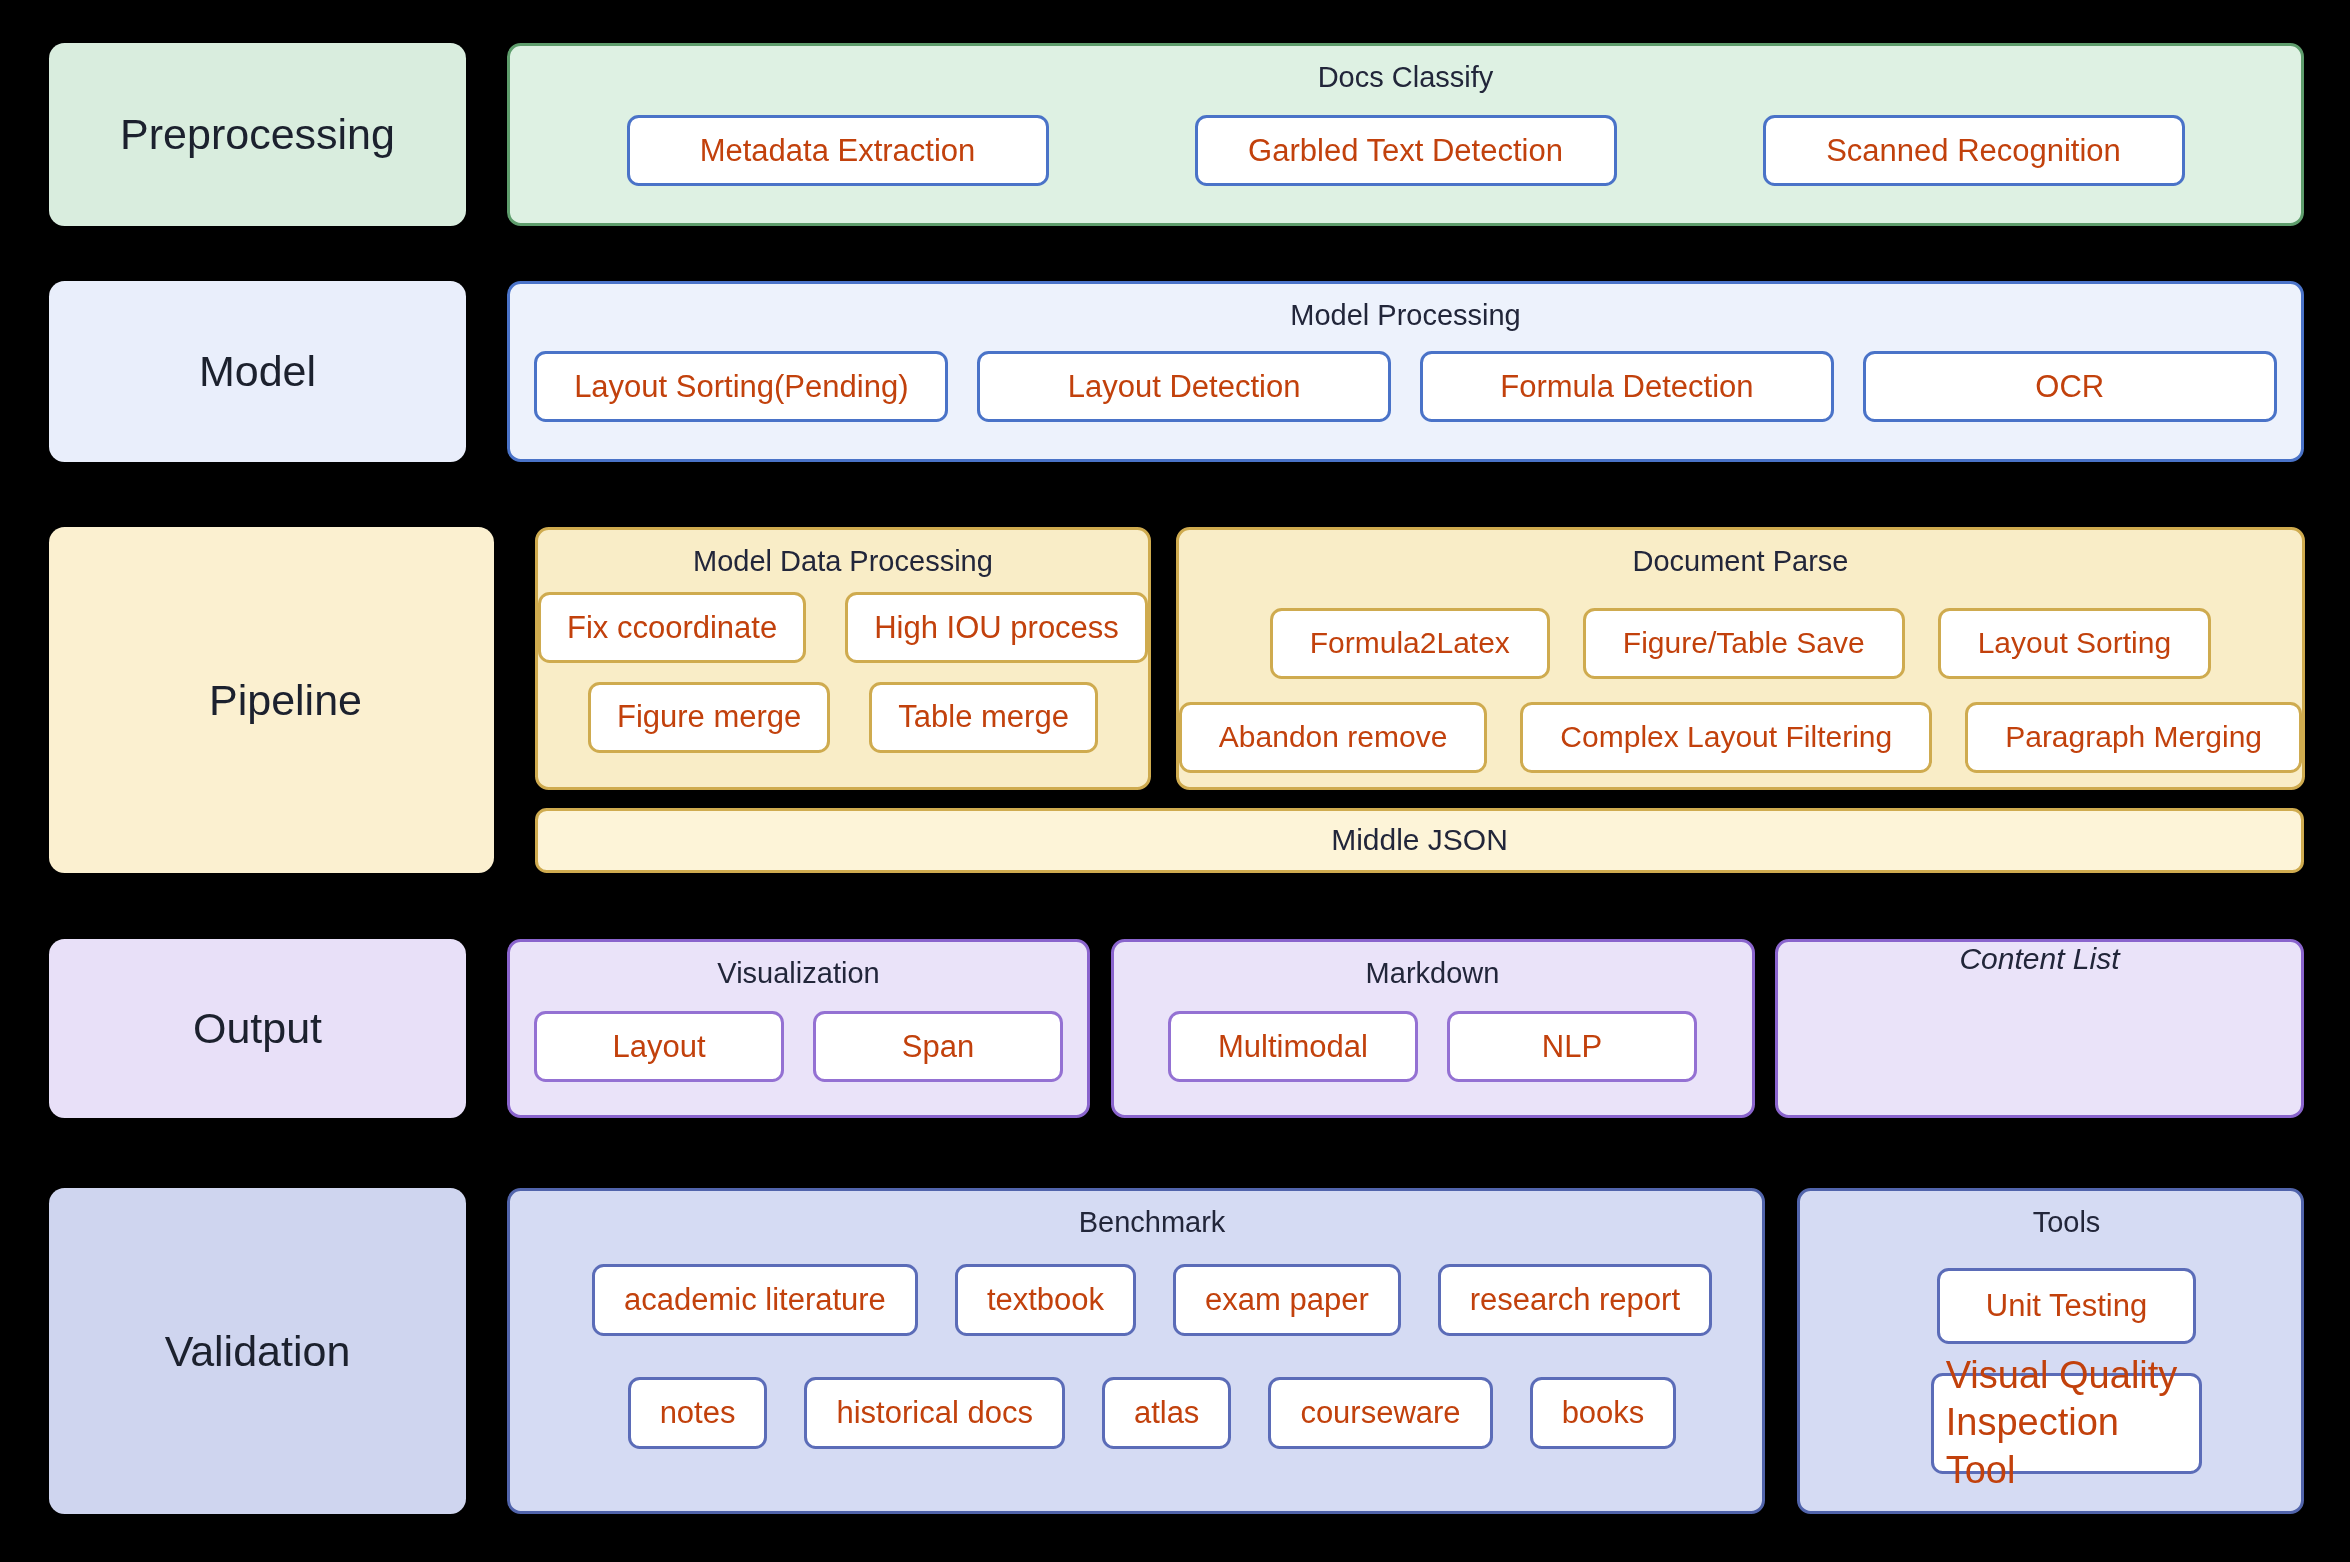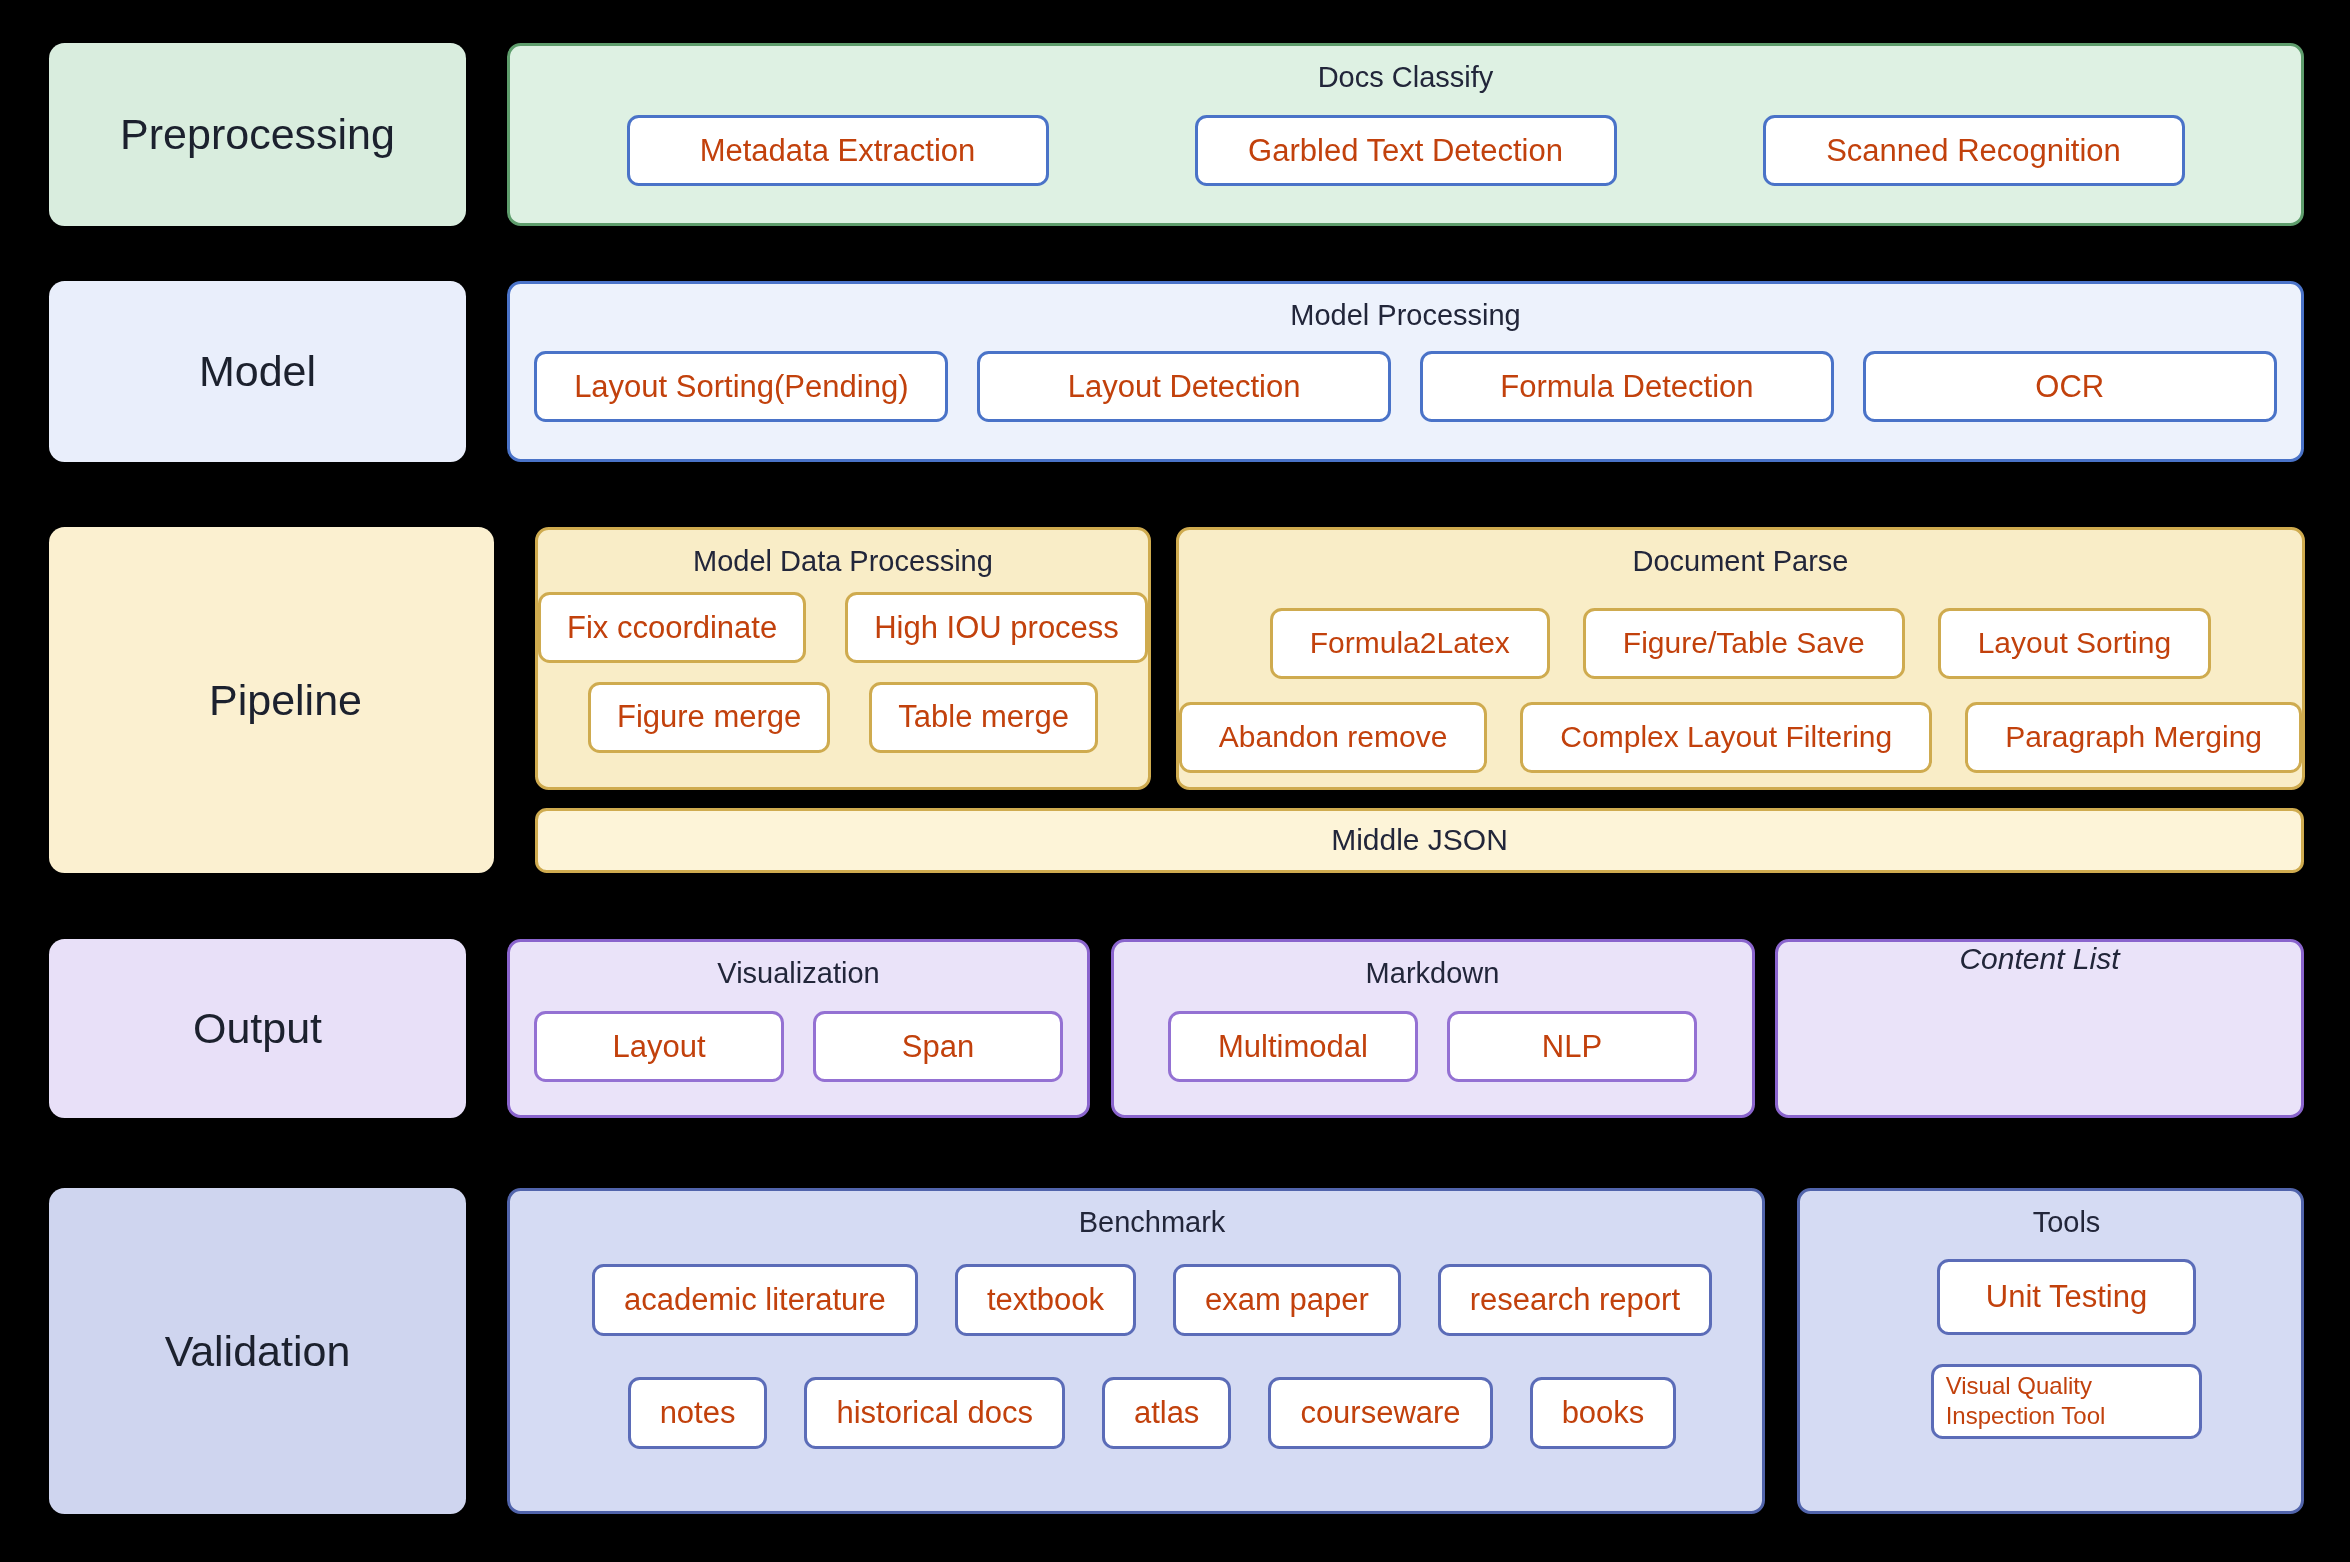--- a/index.html
+++ b/index.html
@@ -83,23 +83,23 @@
   .center-title .box-title{padding-top:0;font-size:30px;}
 
   
   .row5 .row-content{gap:32px;}
   .box-bench{flex:0 0 1258px;}
   .box-tools{flex:1;}
   .bench-row{display:flex;justify-content:center;gap:37px;}
   .bench-row.first{margin-top:25px;}
   .bench-row.second{margin-top:41px;}
   .box-bench .btn{padding:0 29px;height:72px;}
-  .tools-col{display:flex;flex-direction:column;align-items:center;margin-top:20px;gap:29px;}
+  .tools-col{display:flex;flex-direction:column;align-items:center;margin-top:29px;gap:29px;}
   .btn-unit{width:259px;height:76px;}
-  .btn-vqit{width:271px;height:75px;font-size:24px;line-height:1.25;white-space:normal;padding:0 11.7px;}
+  .btn-vqit{width:271px;height:101px;font-size:38px;line-height:1.25;white-space:normal;padding:0 11.7px;}
 </style>
 </head>
 <body>
 
 <div class="canvas">
 
   <section class="row row1">
     <div class="row-label lbl-green">Preprocessing</div>
     <div class="row-content">
       <div class="box box-green grow">

